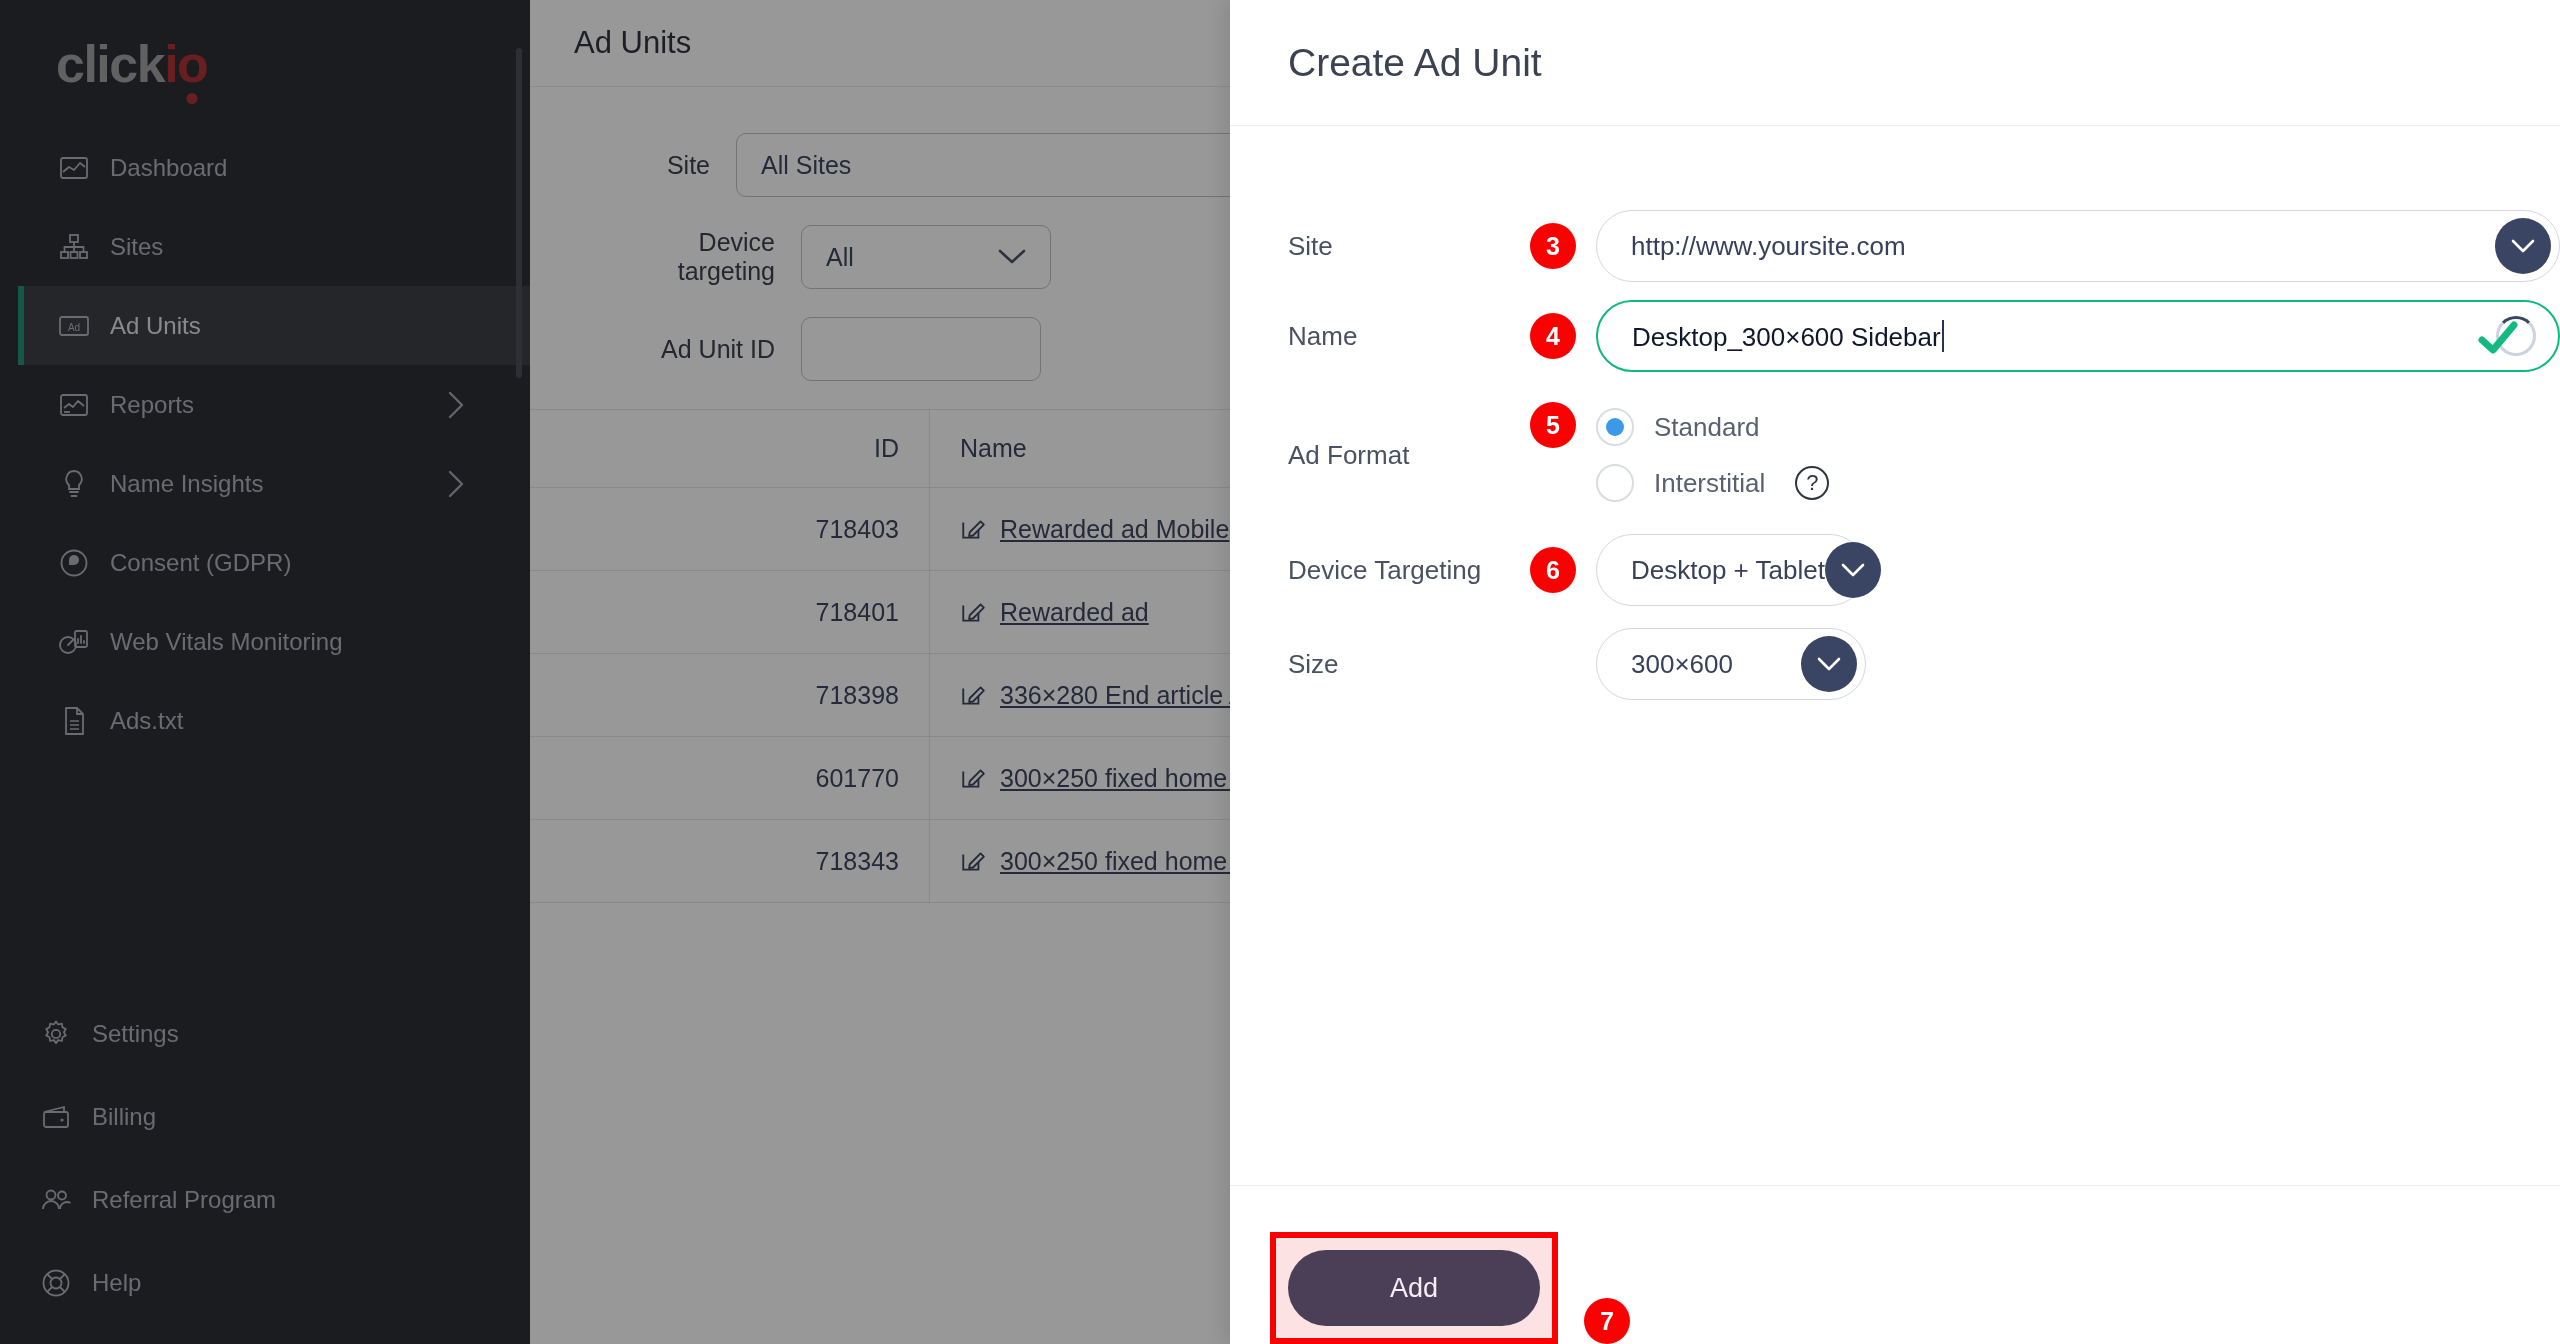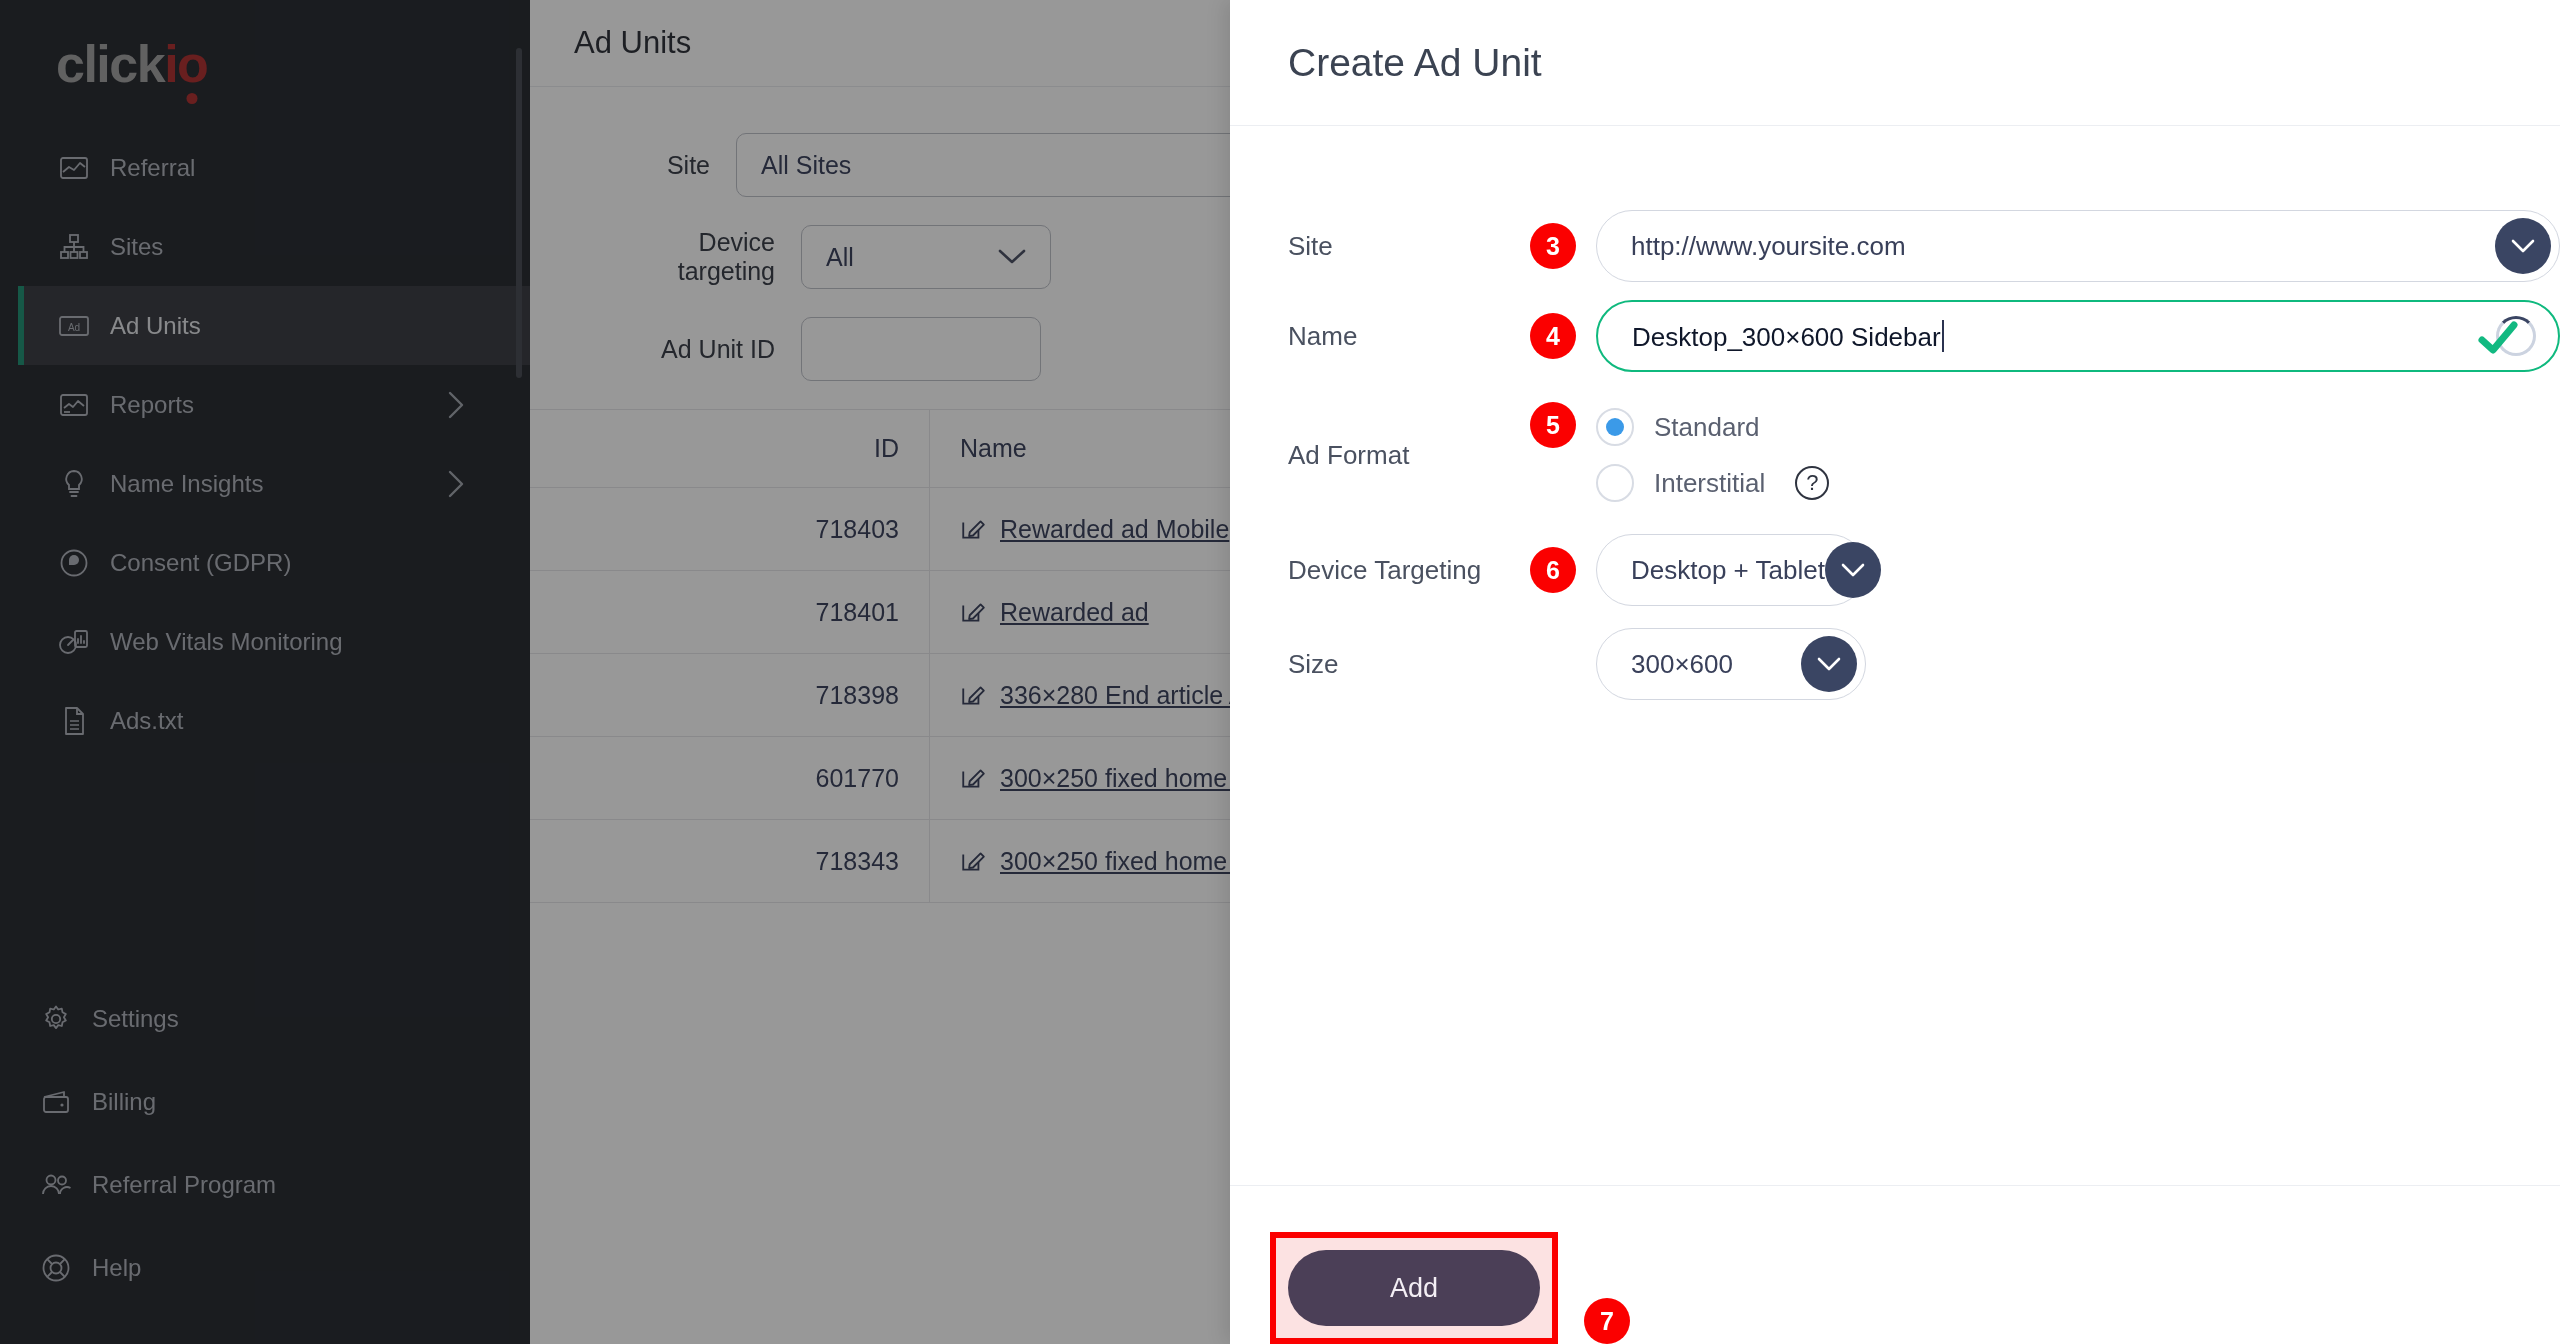--- a/index.html
+++ b/index.html
@@ -39,21 +39,21 @@
     display: flex; align-items: center; justify-content: center;
     color: #a9adb5; flex: 0 0 36px;
   }
   .nav-item.active { background: #2b2e35; color: #e2e4e8; }
   .nav-item.active::before {
     content: ""; position: absolute; left: 0; top: 0; bottom: 0;
     width: 6px; background: #0f8a6a;
   }
   .nav-chevron { position: absolute; right: 64px; color: #9aa0a8; font-size: 0; }
 
-  .nav-bottom { position: absolute; left: 0; bottom: 15px; width: 100%; padding-bottom: 20px; }
+  .nav-bottom { position: absolute; left: 0; bottom: 0; width: 100%; padding-bottom: 20px; }
   .nav-bottom .nav-item { height: 83px; }
 
   .sidebar-scroll {
     position: absolute; right: 8px; top: 48px; width: 6px; height: 330px;
     background: #3a3e46; border-radius: 3px; z-index: 6;
   }
 
   
   .main-area { position: absolute; left: 530px; top: 0; right: 0; bottom: 0; background: #fff; }
   .main-header {
@@ -298,21 +298,21 @@
 
       <div class="nav-list">
 
         <div class="nav-item">
           <span class="nav-ico">
             <svg width="30" height="26" viewBox="0 0 30 26">
                 <rect x="2" y="3" width="26" height="20" rx="2" fill="none" stroke="currentColor" stroke-width="1.8"></rect>
                 <path d="M4 17 l6-5 5 3 6-7 5 4" fill="none" stroke="currentColor" stroke-width="1.8" stroke-linejoin="round"></path>
               </svg>
           </span>
-          <span>Referral</span>
+          <span>Dashboard</span>
         </div>
 
         <div class="nav-item">
           <span class="nav-ico">
             <svg width="30" height="28" viewBox="0 0 30 28">
                 <rect x="11" y="2" width="8" height="7" fill="none" stroke="currentColor" stroke-width="1.8"></rect>
                 <rect x="2" y="19" width="7" height="6" fill="none" stroke="currentColor" stroke-width="1.8"></rect>
                 <rect x="11.5" y="19" width="7" height="6" fill="none" stroke="currentColor" stroke-width="1.8"></rect>
                 <rect x="21" y="19" width="7" height="6" fill="none" stroke="currentColor" stroke-width="1.8"></rect>
                 <path d="M15 9 v5 M5.5 19 v-5 h19 v5 M15 14 v5" fill="none" stroke="currentColor" stroke-width="1.8"></path>

